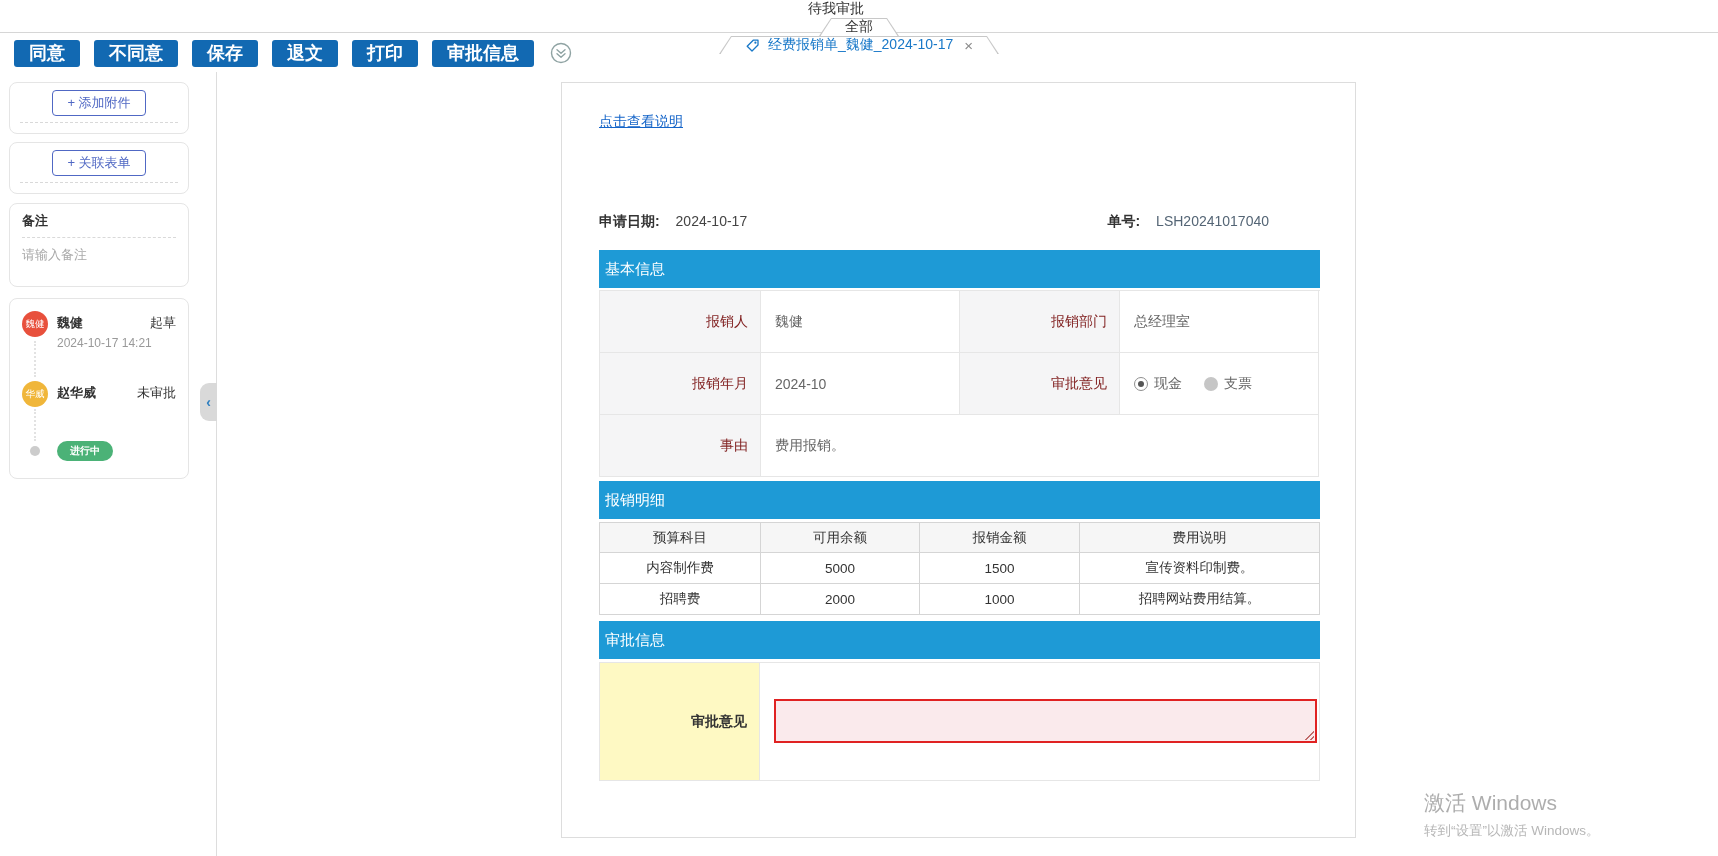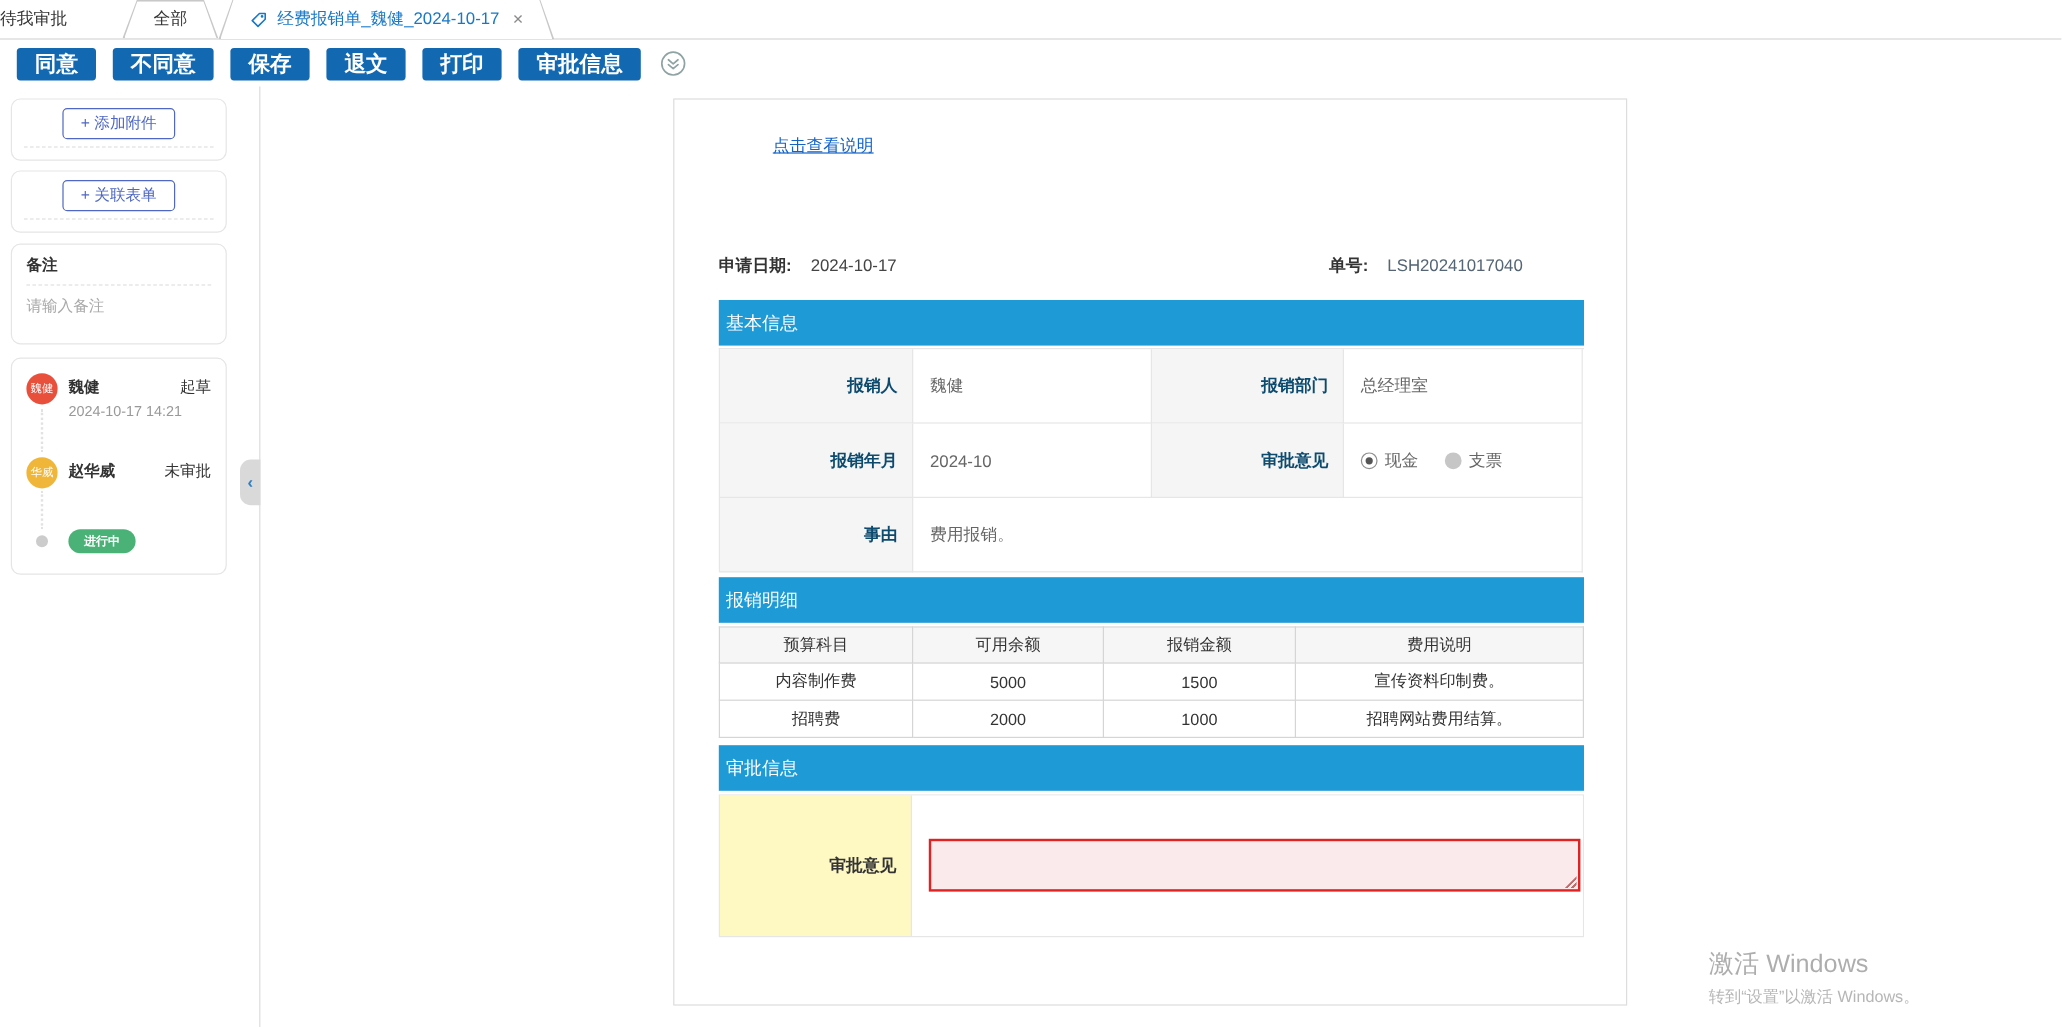--- a/index.html
+++ b/index.html
@@ -5,21 +5,21 @@
   * { margin:0; padding:0; box-sizing:border-box; }
   html,body { width:1718px; height:856px; }
   body {
     position:relative; overflow:hidden; background:#fff;
     font-family:"Liberation Sans","DejaVu Sans",sans-serif; color:#333;
   }
 
   
   .tabbar { position:absolute; top:0; left:0; width:100%; height:33px;
     border-bottom:1px solid #d6d6d6; background:#fff; display:flex;
-    align-items:flex-end; padding-left:0; z-index:5; }
+    align-items:center; padding-left:0; z-index:5;flex-direction:column; }
   .module-label { align-self:center; font-size:14px; color:#333; margin-right:46px; }
   .tab { position:relative; height:100%; display:flex; align-items:center; cursor:pointer; }
   .tab-shape { position:absolute; inset:0;
     clip-path:polygon(12px 0, calc(100% - 12px) 0, 100% 100%, 0 100%); background:#c8c8c8; }
   .tab-shape::after { content:""; position:absolute; left:1.5px; right:1.5px; top:1px; bottom:0;
     clip-path:polygon(11px 0, calc(100% - 11px) 0, 100% 100%, 0 100%); background:#fff; }
   .tab-inner { position:relative; z-index:1; display:flex; align-items:center; padding:0 26px; font-size:14px; }
   .tab-active { height:34px; margin-bottom:-1px; z-index:6; color:#1878c8; }
   .tab-active .tab-shape::after { bottom:0; }
   .tag-icon { margin-right:8px; display:inline-flex; }
@@ -66,41 +66,41 @@
   .flow-line2 { top:110px; height:32px; }
   .flow-bottom { position:absolute; left:12px; top:142px; display:flex; align-items:center; }
   .flow-dot { width:10px; height:10px; border-radius:50%; background:#ccc; margin-left:8px; }
   .flow-badge { margin-left:17px; background:#4bb277; color:#fff; font-size:10px;
     padding:3px 13px; border-radius:12px;font-weight:bold; }
 
   
   .form-panel { position:absolute; left:561px; top:82px; width:795px; height:756px;
     background:#fff; border:1px solid #ddd; }
   .help-link { position:absolute; left:37px; top:30px; font-size:14px; color:#1464c8;
-    text-decoration:underline; cursor:pointer;margin-left:45px; }
+    text-decoration:underline; cursor:pointer; }
   .form-title { position:absolute; top:68px; left:0; width:100%; text-align:center;
     font-size:21px; color:#333; letter-spacing:1px; }
   .meta-row { position:absolute; top:130px; left:37px; right:36px; display:flex;
     justify-content:space-between; font-size:14px; }
   .meta-label { font-weight:700; color:#333; }
   .meta-value { margin-left:12px; color:#444; }
   .meta-right { padding-right:50px; }
   .meta-right .meta-value { color:#546575; }
 
   .sec-header { position:absolute; left:37px; width:721px; height:38px; background:#1e9ad6;
     color:#fff; font-size:15px; display:flex; align-items:center; padding-left:6px; }
   .sec-basic { top:167px; } .sec-detail { top:398px; } .sec-approval { top:538px; }
 
   .basic-grid { position:absolute; left:37px; top:207px; width:721px; display:grid;
     grid-template-columns:161px 199px 160px 199px; grid-auto-rows:62px;
     border-top:1px solid #e6e6e6; border-left:1px solid #e6e6e6; }
   .cell { border-right:1px solid #e6e6e6; border-bottom:1px solid #e6e6e6;
     display:flex; align-items:center; font-size:14px; }
   .cell-label { background:#f5f5f6; justify-content:flex-end; padding-right:12px;
-    font-weight:700; color:#0c4a6e; }
+    font-weight:400; color:#7f1d1d; }
   .cell-value { padding-left:14px; color:#666; }
   .reason-value { grid-column:2 / 5; }
   .radio-group { display:flex; gap:22px; align-items:center; }
   .radio-opt { display:inline-flex; align-items:center; cursor:pointer; }
   .radio-sel { width:14px; height:14px; border-radius:50%; border:1px solid #8f8f8f;
     background:#fff; display:inline-flex; align-items:center; justify-content:center; }
   .radio-sel::after { content:""; width:6px; height:6px; border-radius:50%; background:#555; }
   .radio-unsel { width:14px; height:14px; border-radius:50%; background:#c6c6c6; }
   .radio-text { margin-left:6px; color:#666; font-size:14px; }
 

